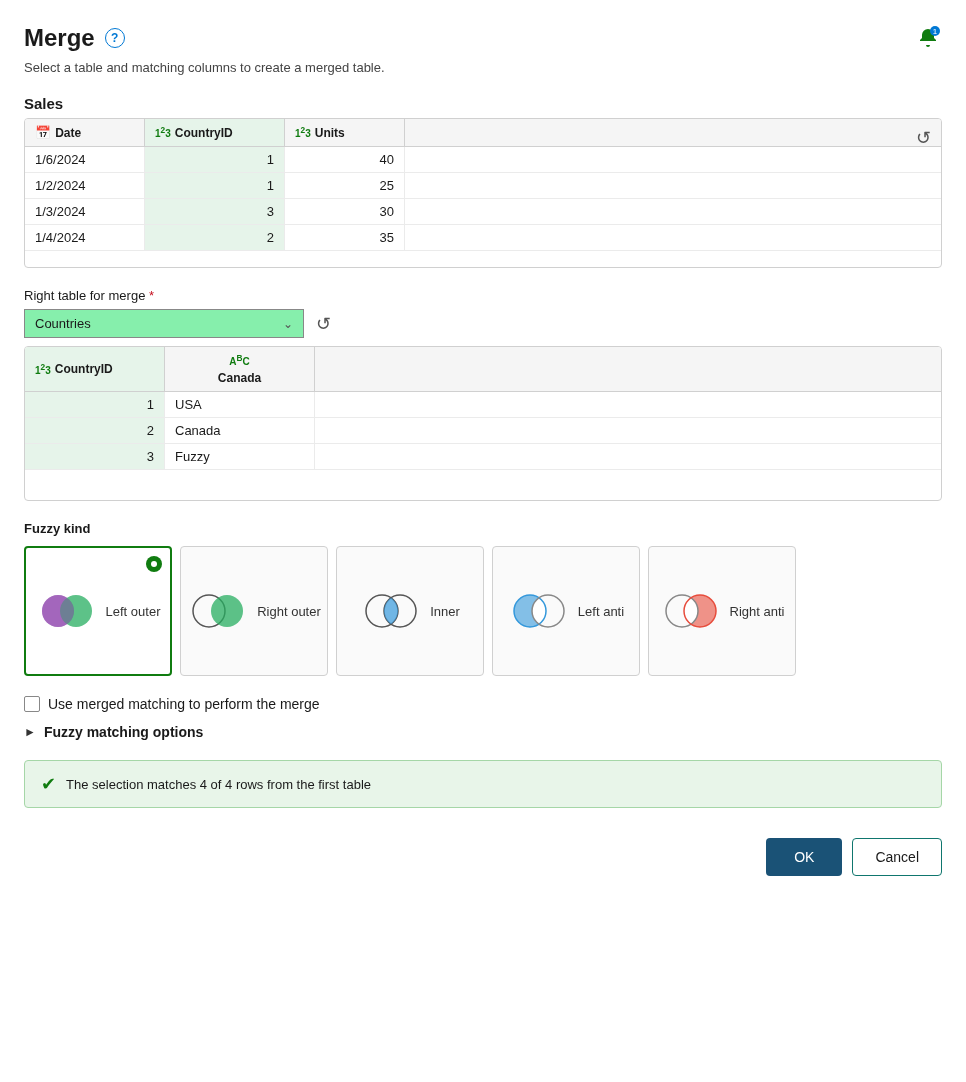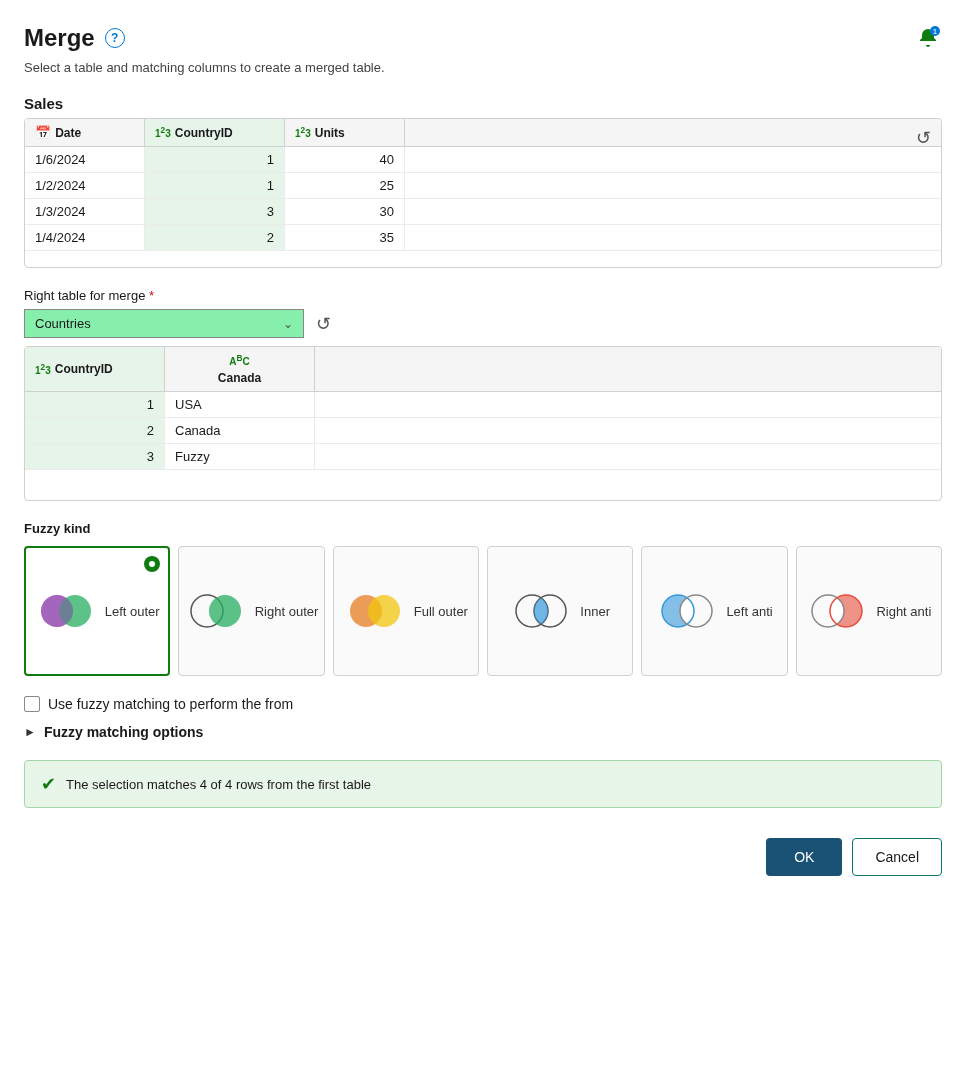--- a/index.html
+++ b/index.html
@@ -474,27 +474,20 @@
       </div>
 
       <div class="join-option">
         <svg width="62" height="42" viewBox="0 0 62 42">
           <circle cx="22" cy="21" r="16" fill="none" stroke="#555" stroke-width="1.5"></circle>
           <circle cx="40" cy="21" r="16" fill="#27ae60" opacity="0.75"></circle>
         </svg>
         <div class="join-option-label">Right outer</div>
       </div>
 
-      <div class="join-option">
-        <svg width="62" height="42" viewBox="0 0 62 42">
-          <circle cx="22" cy="21" r="16" fill="#e67e22" opacity="0.75"></circle>
-          <circle cx="40" cy="21" r="16" fill="#f1c40f" opacity="0.75"></circle>
-        </svg>
-        <div class="join-option-label">Full outer</div>
-      </div>
 
       <div class="join-option">
         <svg width="62" height="42" viewBox="0 0 62 42">
           <circle cx="22" cy="21" r="16" fill="none" stroke="#555" stroke-width="1.5"></circle>
           <circle cx="40" cy="21" r="16" fill="none" stroke="#555" stroke-width="1.5"></circle>
 
           <clipPath id="clip-inner">
             <circle cx="40" cy="21" r="16"></circle>
           </clipPath>
           <circle cx="22" cy="21" r="16" fill="#3498db" opacity="0.7" clip-path="url(#clip-inner)"></circle>
@@ -527,21 +520,21 @@
         </svg>
         <div class="join-option-label">Right anti</div>
       </div>
 
     </div>
   </div>
 
   <div class="fuzzy-section">
     <div class="checkbox-row">
       <div class="checkbox-box"></div>
-      <span>Use fuzzy matching to perform the from</span>
+      <span>Use merged matching to perform the merge</span>
     </div>
     <div class="fuzzy-expand">
       <span class="chevron-right">►</span>
       <span>Fuzzy matching options</span>
     </div>
   </div>
 
   <div class="success-bar">
     <span class="success-icon">✔</span>
     <span class="success-text">The selection matches 4 of 4 rows from the first table</span>

